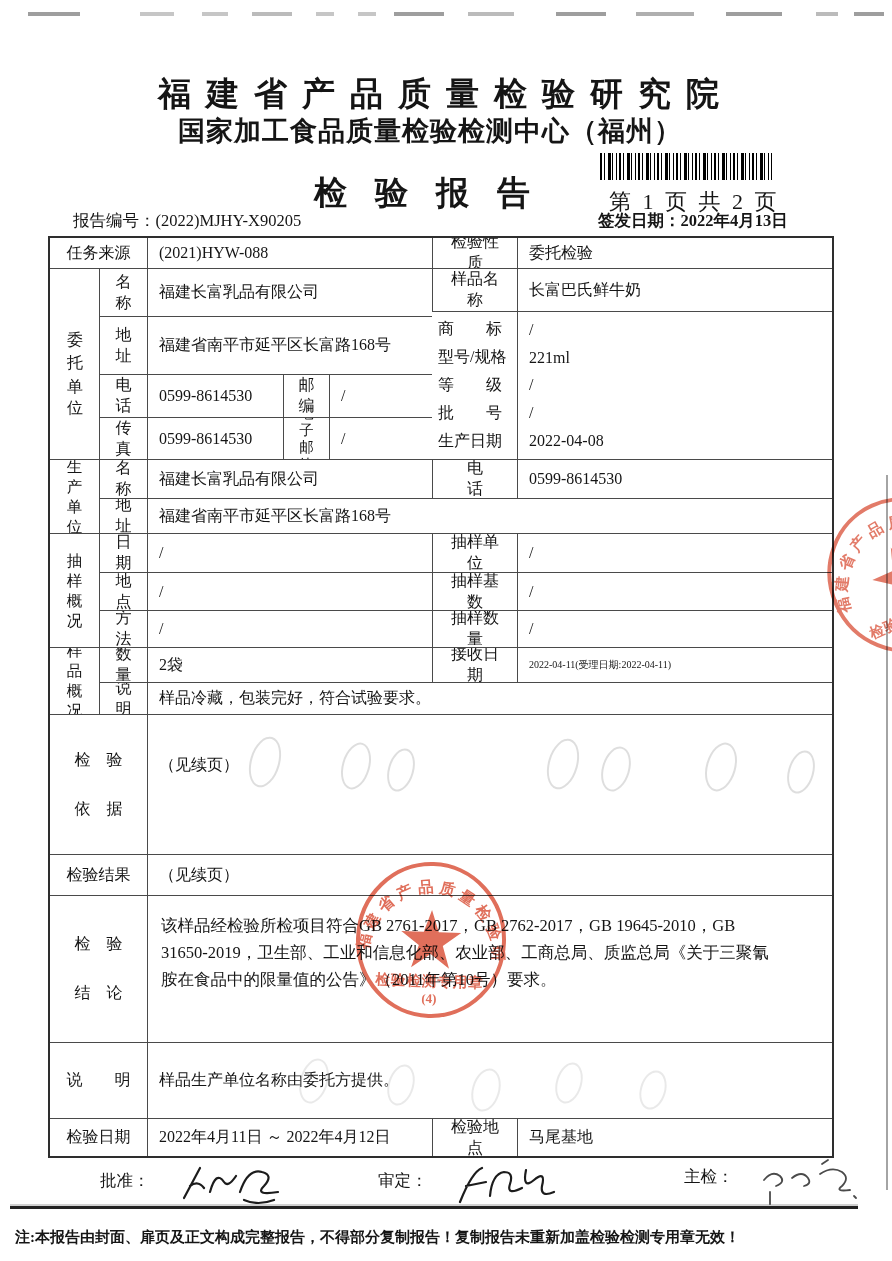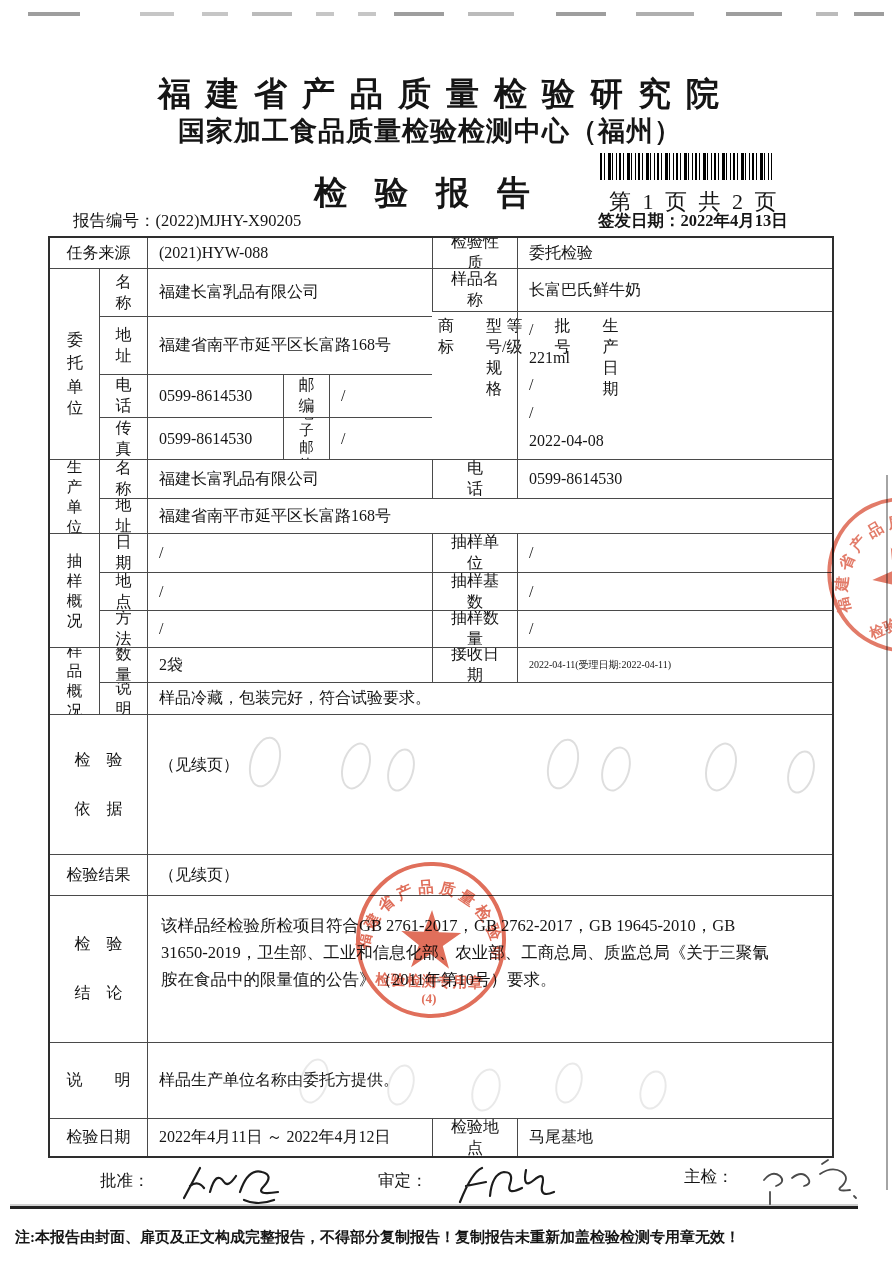--- a/index.html
+++ b/index.html
@@ -28,21 +28,21 @@
   .td{border-left:1px solid #4a4a4a;box-sizing:border-box;display:flex;align-items:center;
       padding:1px 6px;overflow:hidden;min-width:0;}
   .td.nb{border-left:none;}
   .lab{justify-content:center;text-align:center;padding:1px 14px;}
   .val{padding-left:11px;}
   .col{display:flex;flex-direction:column;box-sizing:border-box;min-height:0;}
   .subrow{display:flex;border-top:1px solid #4a4a4a;box-sizing:border-box;flex:1;min-height:0;}
   .subrow.first{border-top:none;}
   .vlab{writing-mode:vertical-lr;letter-spacing:1.45em;text-align:center;}
   .wrap2{width:37px;line-height:20px;text-align:center;font-size:15.5px;}
-  .stackL{display:flex;justify-content:space-around;
+  .stackL{display:flex;flex-direction:column;justify-content:space-around;
           padding:4px 0 4px 6px;box-sizing:border-box;}
   .stackV{display:flex;flex-direction:column;justify-content:space-around;
           padding:4px 0 4px 11px;box-sizing:border-box;border-left:1px solid #4a4a4a;}
   .two{display:flex;flex-direction:column;gap:28px;align-items:center;justify-content:center;}
   .concl{display:block;padding:16px 52px 0 13px;line-height:27px;font-size:16.5px;}
   
   .stamp{position:absolute;mix-blend-mode:multiply;}
   .stamp-main{left:351px;top:860px;width:160px;height:160px;opacity:.82;transform:rotate(2deg);}
   .stamp-edge{left:823px;top:490px;width:160px;height:170px;opacity:.75;transform:rotate(-24deg);}
   

